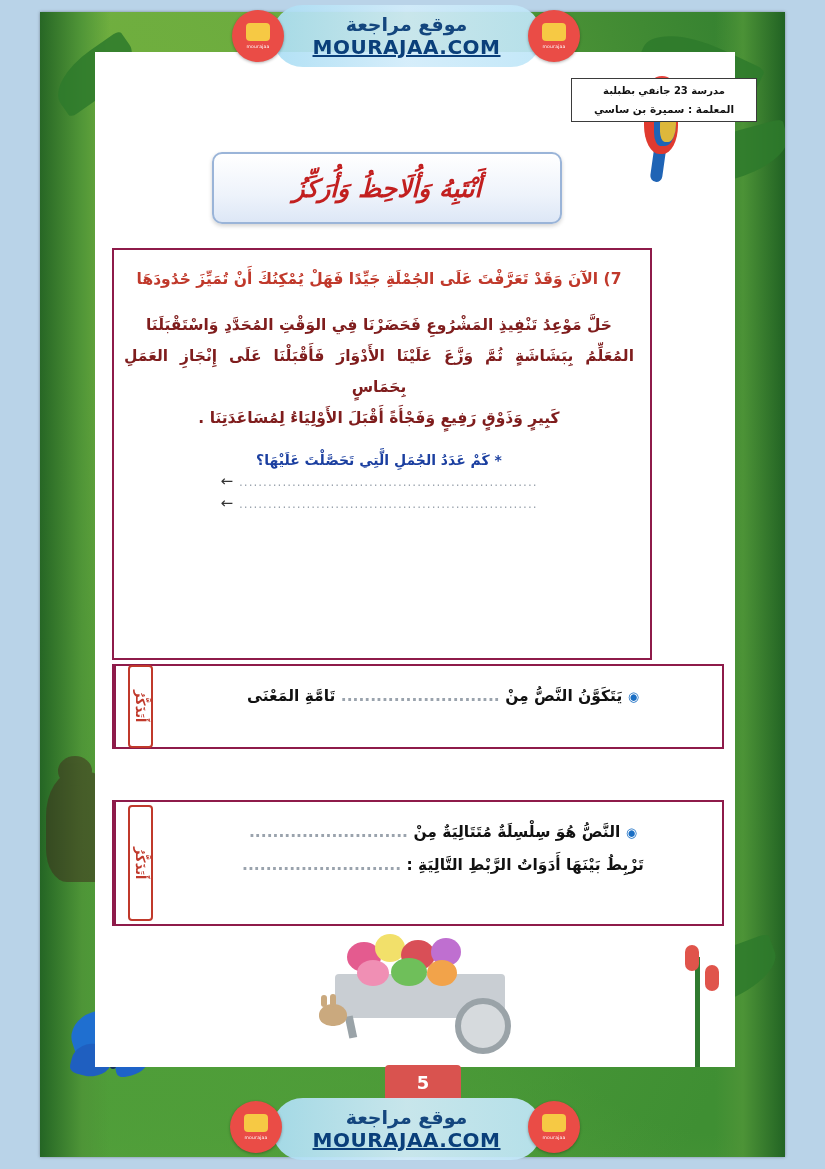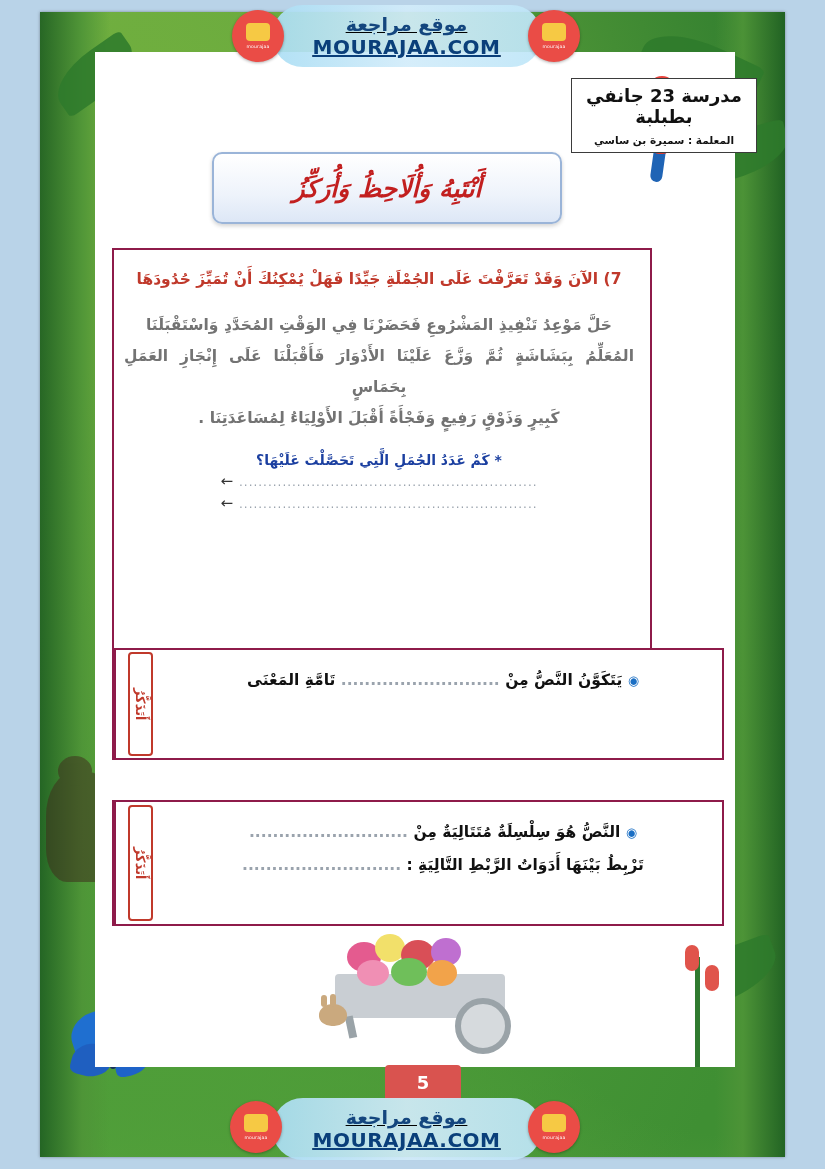--- a/index.html
+++ b/index.html
@@ -60,21 +60,21 @@
   .butterfly .w2{left:4px;top:34px;width:40px;height:34px;transform:rotate(14deg);background:#1f5fc0;}
   .butterfly .w3{left:44px;top:10px;width:44px;height:34px;transform:rotate(16deg);background:#2a86e8;}
   .butterfly .w4{left:46px;top:36px;width:36px;height:30px;transform:rotate(-12deg);background:#1e63c8;}
   .butterfly .bd{position:absolute;left:42px;top:18px;width:6px;height:42px;border-radius:3px;background:#14305e;}
   
   .bear{position:absolute;left:6px;top:760px;width:70px;height:110px;background:#3f2f1d;opacity:.55;
         border-radius:40% 40% 30% 30%;}
   .bear:before{content:"";position:absolute;left:12px;top:-16px;width:34px;height:30px;border-radius:50%;background:#3f2f1d;}
   
   .wm{
-    position:absolute;left:0;right:12px;height:68px;display:flex;align-items:center;justify-content:center;text-decoration:underline;
+    position:absolute;left:0;right:12px;height:68px;display:flex;align-items:center;justify-content:center;
   }
   .wm-top{top:2px;}
   .wm-bottom{bottom:6px;}
   .wm-pill{
     width:270px;height:62px;border-radius:34px;
     background:linear-gradient(90deg,rgba(171,222,244,.92),rgba(210,236,250,.92),rgba(190,230,248,.92));
     display:flex;flex-direction:column;align-items:center;justify-content:center;
     color:#14467e;
   }
   .wm-ar{font-size:19px;font-weight:bold;direction:rtl;}
@@ -90,21 +90,21 @@
   .wm-top .logo-b{left:528px;top:8px;}
   .wm-bottom .logo-a{left:230px;top:6px;}
   .wm-bottom .logo-b{left:528px;top:6px;}
 
   
   .school-box{
     position:absolute;right:28px;top:66px;width:168px;
     border:1px solid #3b3b3b;background:#fff;padding:6px 8px;
     text-align:center;direction:rtl;
   }
-  .school-box .line1{font-size:18px;font-weight:bold;color:#111;margin-bottom:7px;}
+  .school-box .line1{font-size:10px;font-weight:bold;color:#111;margin-bottom:7px;}
   .school-box .line2{font-size:10.5px;font-weight:bold;color:#111;}
 
   
   .title-wrap{position:absolute;left:172px;top:140px;width:350px;height:72px;}
   .title-ribbon{
     position:absolute;inset:0;border-radius:10px;
     background:linear-gradient(180deg,#ffffff,#eef3fb 60%,#dde7f6);
     border:2px solid #9ab4d8;
     box-shadow:0 2px 4px rgba(0,0,0,.18);
   }
@@ -124,41 +124,41 @@
   
   .ex-box{
     position:absolute;left:72px;top:236px;width:540px;height:412px;
     border:2px solid #8e1b4a;background:#fff;
     direction:rtl;padding:14px 16px 10px 10px;box-sizing:border-box;
   }
   .q-line{
     color:#c0392b;font-size:15.5px;font-weight:bold;line-height:1.95;text-align:center;
   }
   .para{
-    margin-top:16px;color:#737373;font-size:15.5px;font-weight:bold;line-height:2.0;
+    margin-top:16px;color:#7f1d1d;font-size:15.5px;font-weight:bold;line-height:2.0;
     text-align:justify;text-align-last:center;
   }
   .task{
     margin-top:18px;color:#1b3fa0;font-size:14px;font-weight:bold;text-align:center;
   }
   .task2{margin-top:12px;text-align:right;}
   .dots{
     color:#9aa3ad;font-size:12px;letter-spacing:1px;margin-top:2px;
     text-align:center;direction:ltr;
   }
   .dots-row{display:flex;align-items:center;gap:6px;direction:rtl;justify-content:center;margin-top:4px;}
   .arrow{font-size:15px;color:#333;}
 
   
   .rule-box{
     position:absolute;left:72px;width:612px;
     border:2px solid #8e1b4a;background:#fff;direction:rtl;box-sizing:border-box;
     display:flex;
   }
-  .rule-1{top:636px;height:112px;}
+  .rule-1{top:652px;height:85px;}
   .rule-2{top:788px;height:126px;}
   .rule-tab{
     width:48px;border-left:2px solid #8e1b4a;display:flex;align-items:center;justify-content:center;
     background:#fff;
   }
   .rule-tab .vtxt{
     writing-mode:vertical-rl;font-size:13px;font-weight:bold;color:#c0392b;
     letter-spacing:1px;border:2px solid #c0392b;border-radius:4px;padding:6px 3px;height:82%;
     display:flex;align-items:center;justify-content:center;
   }

